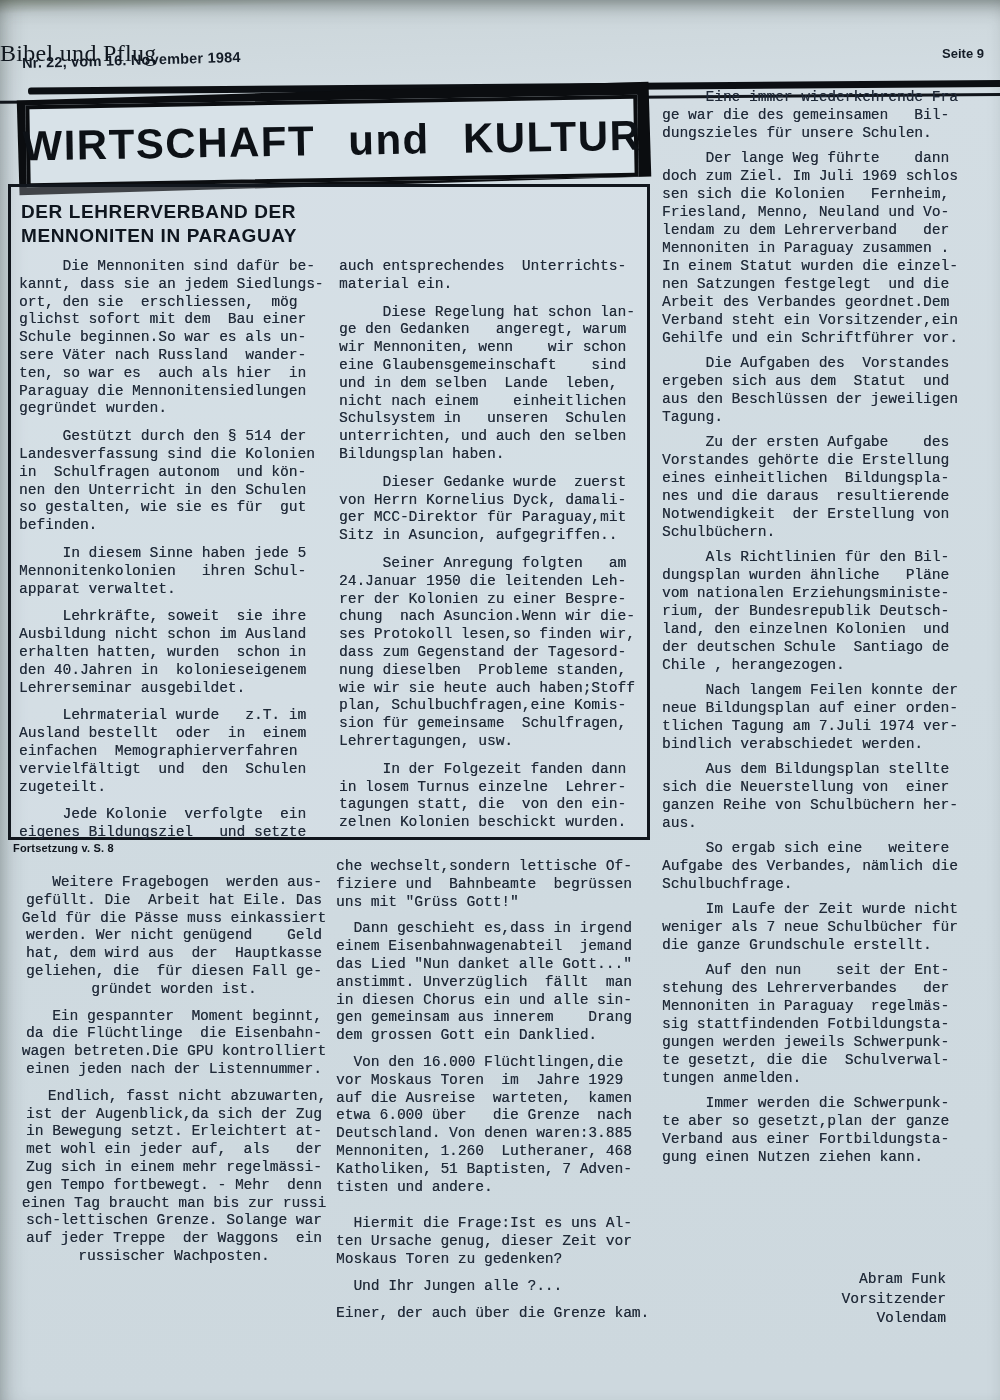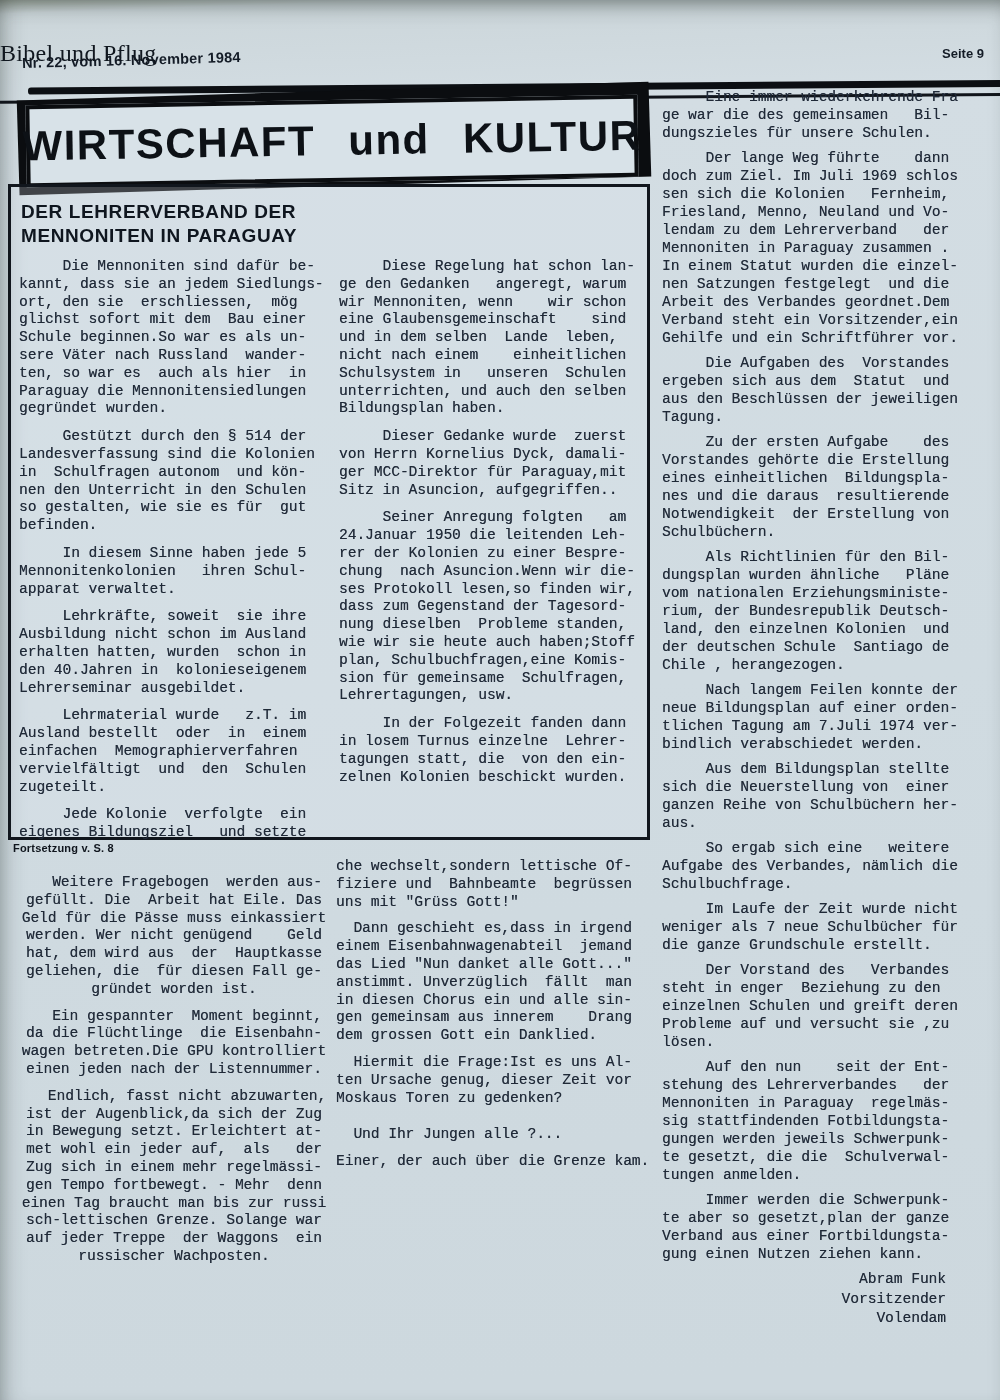--- a/index.html
+++ b/index.html
@@ -97,20 +97,22 @@
 Lehrerseminar ausgebildet.</p>
           <p class="para">     Lehrmaterial wurde   z.T. im
 Ausland bestellt  oder  in  einem
 einfachen  Memographierverfahren
 vervielfältigt  und  den  Schulen
 zugeteilt.</p>
           <p class="para">     Jede Kolonie  verfolgte  ein
 eigenes Bildungsziel   und setzte</p>
         </div>
       <div class="tw col">
+          <p class="para">auch entsprechendes  Unterrichts-
+material ein.</p>
           <p class="para">     Diese Regelung hat schon lan-
 ge den Gedanken   angeregt, warum
 wir Mennoniten, wenn    wir schon
 eine Glaubensgemeinschaft    sind
 und in dem selben  Lande  leben,
 nicht nach einem    einheitlichen
 Schulsystem in   unseren  Schulen
 unterrichten, und auch den selben
 Bildungsplan haben.</p>
           <p class="para">     Dieser Gedanke wurde  zuerst
@@ -164,20 +166,28 @@
       <p class="para">che wechselt,sondern lettische Of-
 fiziere und  Bahnbeamte  begrüssen
 uns mit "Grüss Gott!"</p>
       <p class="para">  Dann geschieht es,dass in irgend
 einem Eisenbahnwagenabteil  jemand
 das Lied "Nun danket alle Gott..."
 anstimmt. Unverzüglich  fällt  man
 in diesen Chorus ein und alle sin-
 gen gemeinsam aus innerem    Drang
 dem grossen Gott ein Danklied.</p>
+      <p class="para">  Von den 16.000 Flüchtlingen,die
+vor Moskaus Toren  im  Jahre 1929
+auf die Ausreise  warteten,  kamen
+etwa 6.000 über   die Grenze  nach
+Deutschland. Von denen waren:3.885
+Mennoniten, 1.260  Lutheraner, 468
+Katholiken, 51 Baptisten, 7 Adven-
+tisten und andere.</p>
       <p class="para">  Hiermit die Frage:Ist es uns Al-
 ten Ursache genug, dieser Zeit vor
 Moskaus Toren zu gedenken?</p>
       <p class="para">  Und Ihr Jungen alle ?...</p>
       <p class="para">Einer, der auch über die Grenze kam.</p>
     </div>
 
   <div class="tw right-col">
       <p class="para">     Eine immer wiederkehrende Fra
 ge war die des gemeinsamen   Bil-
@@ -217,25 +227,20 @@
       <p class="para">     Aus dem Bildungsplan stellte
 sich die Neuerstellung von  einer
 ganzen Reihe von Schulbüchern her-
 aus.</p>
       <p class="para">     So ergab sich eine   weitere
 Aufgabe des Verbandes, nämlich die
 Schulbuchfrage.</p>
       <p class="para">     Im Laufe der Zeit wurde nicht
 weniger als 7 neue Schulbücher für
 die ganze Grundschule erstellt.</p>
-      <p class="para">     Der Vorstand des   Verbandes
-steht in enger  Beziehung zu den
-einzelnen Schulen und greift deren
-Probleme auf und versucht sie ,zu
-lösen.</p>
       <p class="para">     Auf den nun    seit der Ent-
 stehung des Lehrerverbandes   der
 Mennoniten in Paraguay  regelmäs-
 sig stattfindenden Fotbildungsta-
 gungen werden jeweils Schwerpunk-
 te gesetzt, die die  Schulverwal-
 tungen anmelden.</p>
       <p class="para">     Immer werden die Schwerpunk-
 te aber so gesetzt,plan der ganze
 Verband aus einer Fortbildungsta-

